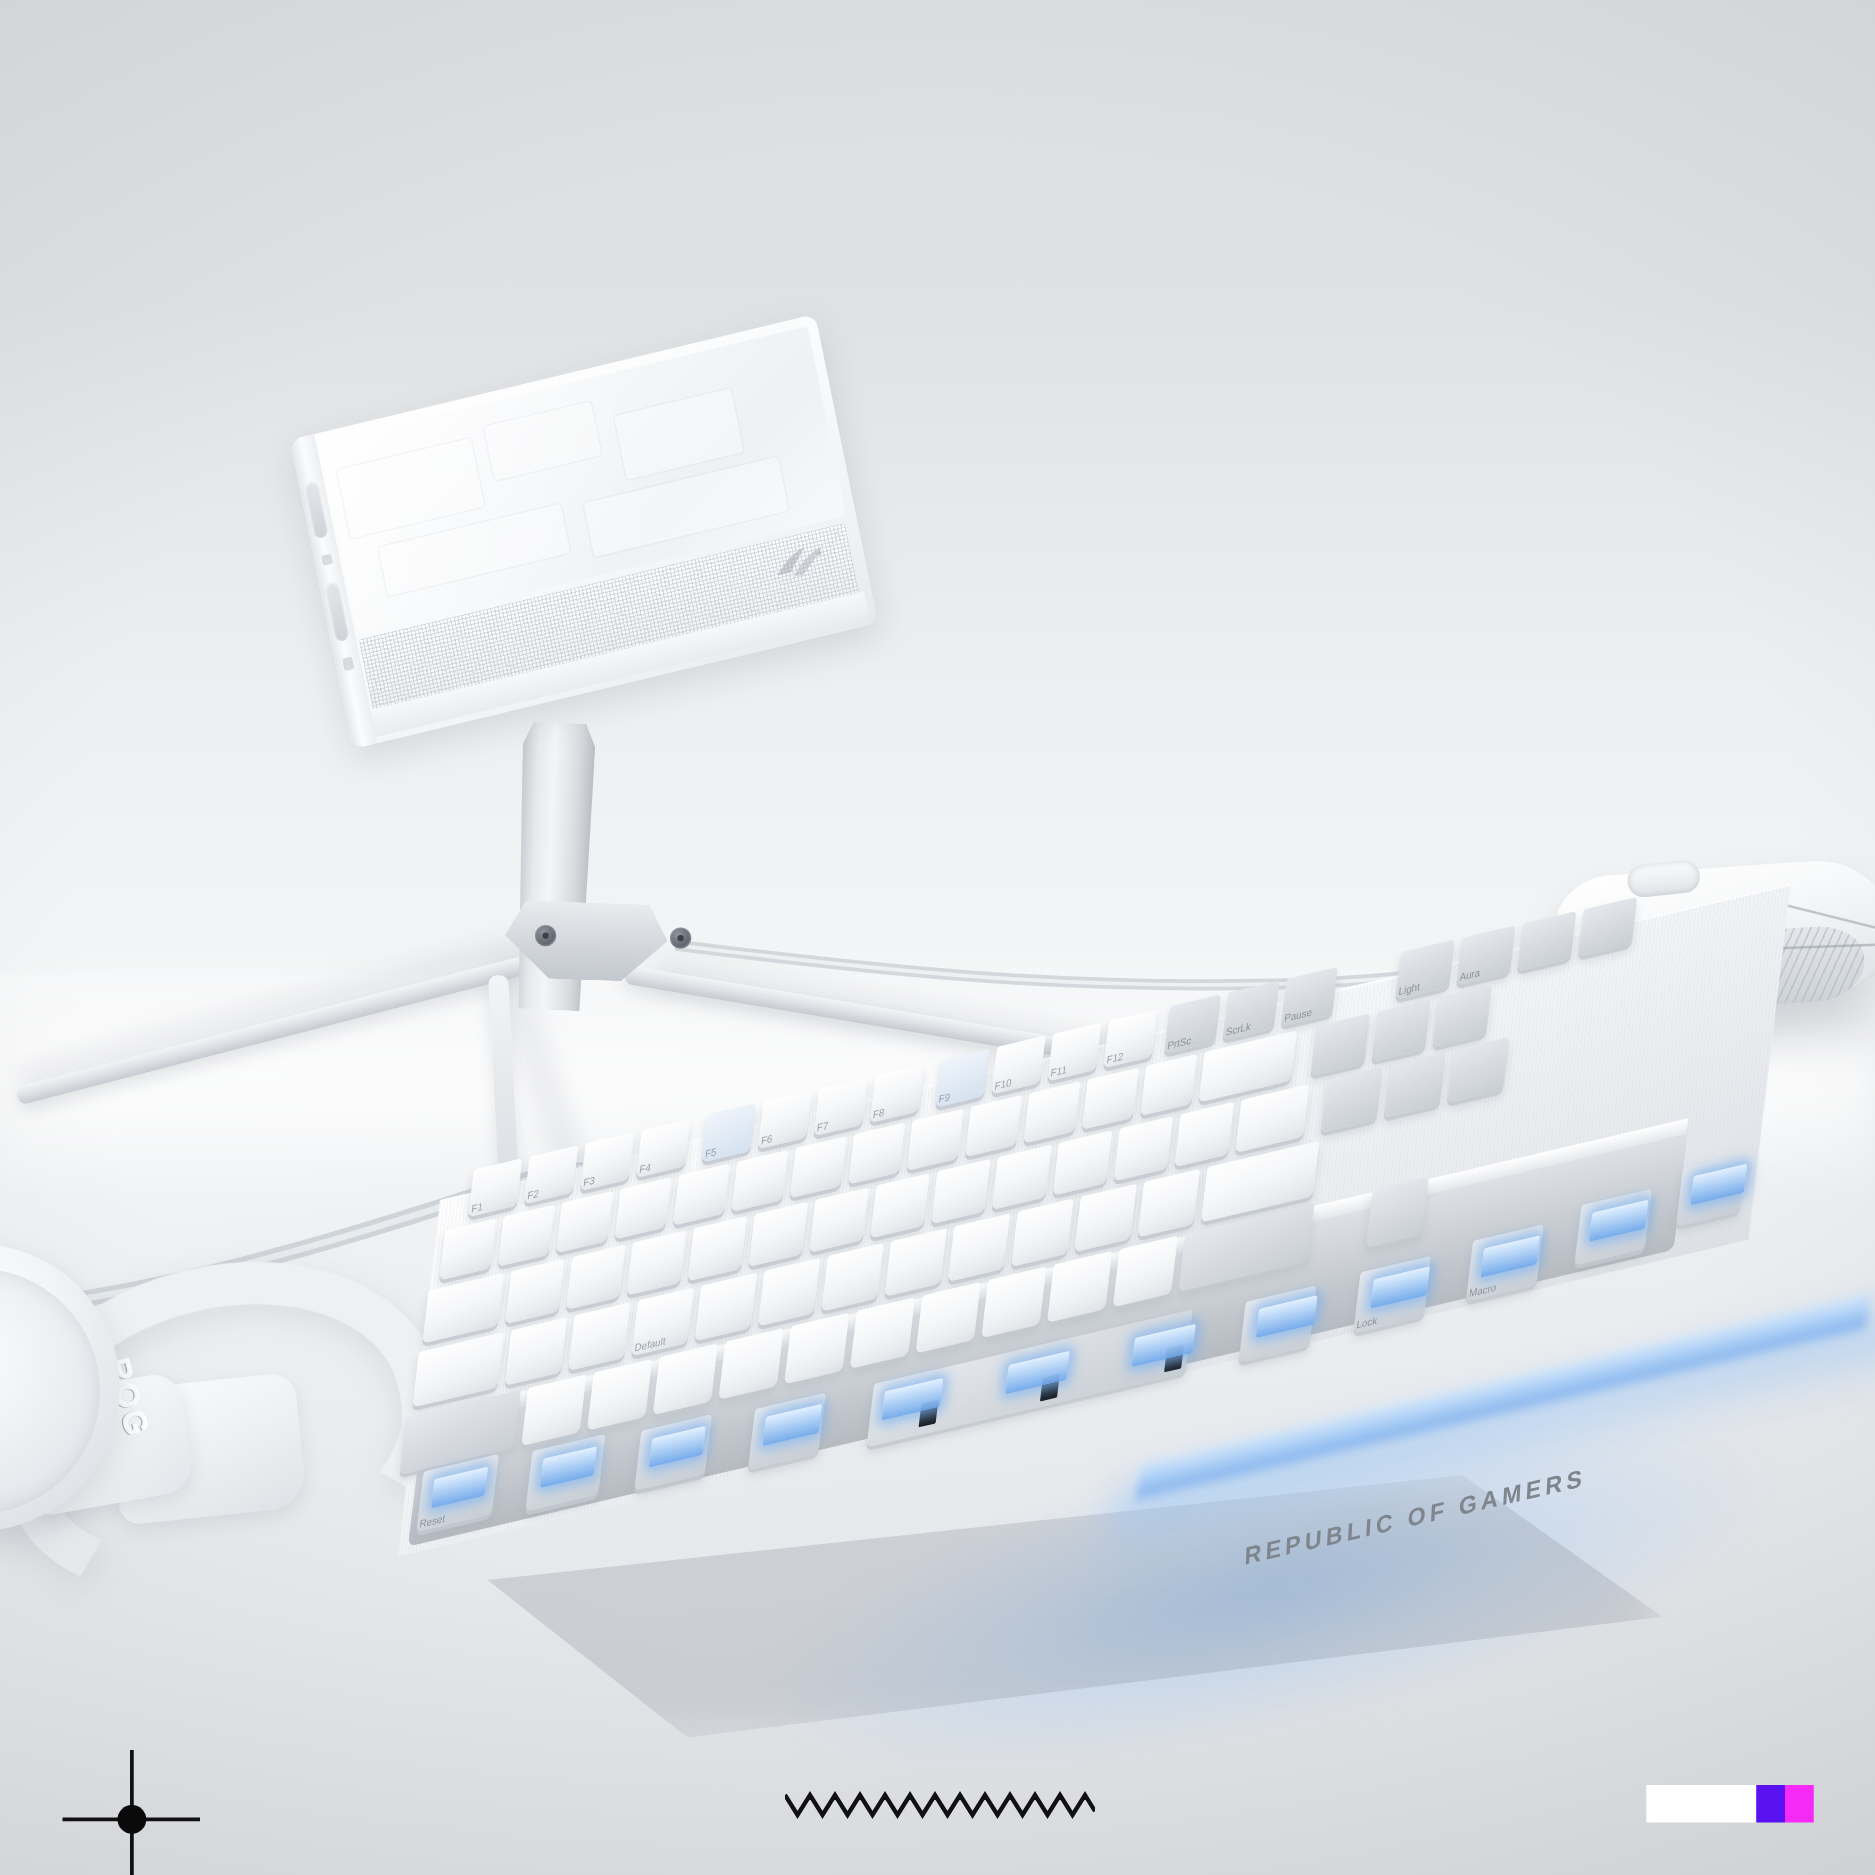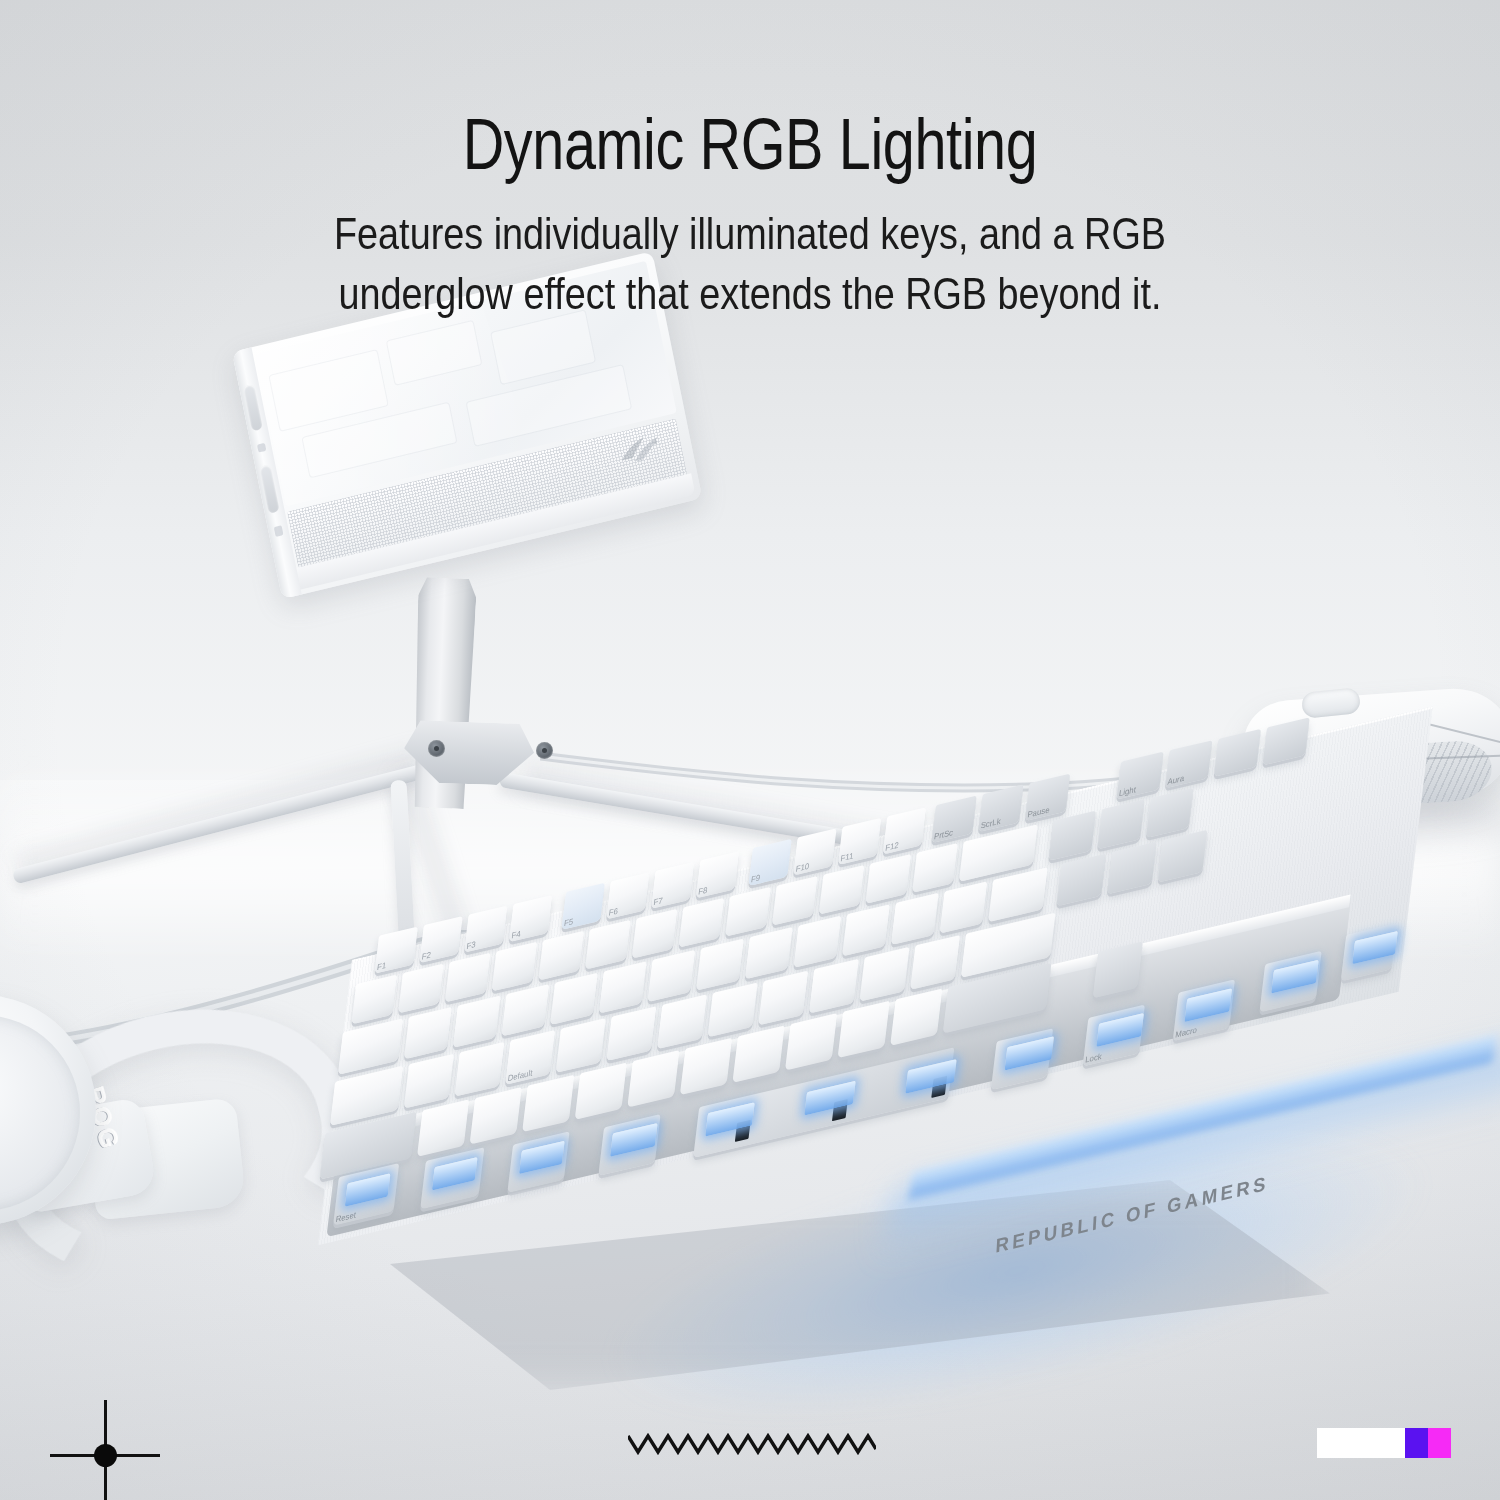--- a/index.html
+++ b/index.html
@@ -207,27 +207,20 @@
 <body>
 
 <div id="stage">
 
   <div class="scene">
     <div class="wallfade"></div>
     <div class="desk"></div>
     <div class="deskGloss"></div>
   </div>
 
-  <div class="headwrap">
-    <div class="title">Dynamic RGB Lighting</div>
-    <div class="subtitle">
-      <div>Features individually illuminated keys, and a RGB</div>
-      <div>underglow effect that extends the RGB beyond it.</div>
-    </div>
-  </div>
 
   <div class="leg-shadow" style="left:10px;top:800px;width:420px;height:24px;transform:rotate(-15deg);"></div>
   <div class="leg-shadow" style="left:520px;top:810px;width:520px;height:26px;transform:rotate(10deg);"></div>
   <div class="leg-shadow" style="left:300px;top:900px;width:300px;height:24px;transform:rotate(72deg);"></div>
 
   <div class="leg" style="left:0px;top:762px;width:430px;height:15px;transform:rotate(-14.5deg);transform-origin:right center;"></div>
   <div class="leg" style="left:500px;top:772px;width:545px;height:15px;transform:rotate(9.5deg);transform-origin:left center;"></div>
   <div class="leg" style="left:398px;top:780px;width:16px;height:290px;transform:rotate(-3deg);"></div>
   <div class="foot" style="left:392px;top:1062px;"></div>
 

